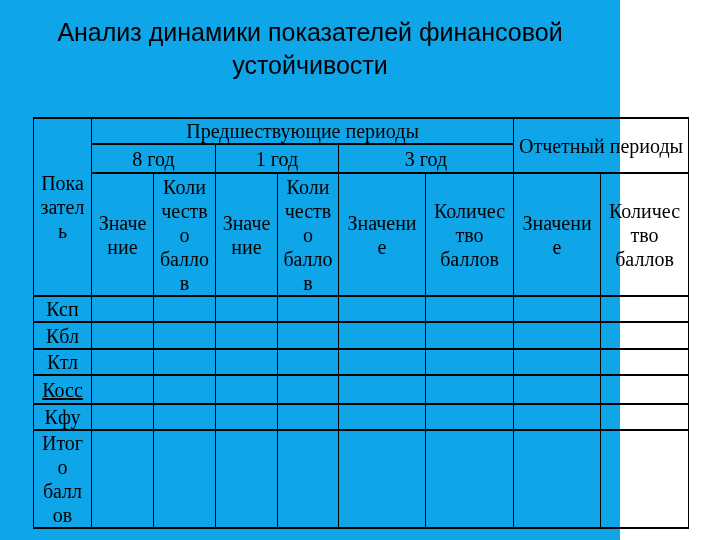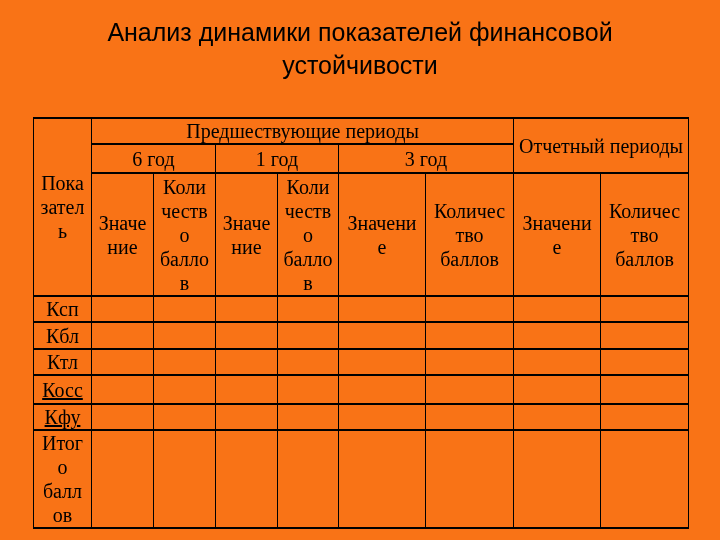--- a/index.html
+++ b/index.html
@@ -5,23 +5,23 @@
   html, body {
     margin: 0;
     padding: 0;
     width: 720px;
     height: 540px;
     background: #ffffff;
     overflow: hidden;
   }
   .slide {
     position: relative;
-    width: 720px;
+    width: 620px;
     height: 540px;
-    background: #f97316;
+    background: #0ea5e9;
     color: #000000;
   }
   .title {
     position: absolute;
     top: 16px;
     left: 0;
     right: 0;
     text-align: center;
   }
   .title-inner {
@@ -66,21 +66,21 @@
     padding-left: 3px;
   }
   td.cell { vertical-align: middle; }
   tr.r1 { height: 26px; }
   tr.r2 { height: 29px; }
   tr.r3 { height: 123px; }
   tr.d1 { height: 25px; }
   tr.d2 { height: 27px; }
   tr.d3 { height: 26px; }
   tr.d4 { height: 29px; text-decoration: underline; }
-  tr.d5 { height: 26px; text-decoration: underline; }
+  tr.d5 { height: 26px; }
   tr.d6 { height: 95px; }
   tr.d6 td.lbl { vertical-align: top; margin-top: 36px; }
 </style>
 </head>
 <body>
 
 <div class="slide">
 
   <div class="title">
     <span class="title-inner">Анализ динамики показателей финансовой устойчивости</span>
@@ -100,21 +100,21 @@
     </colgroup>
     <tbody>
       <tr class="r1">
         <th class="lbl" rowspan="3">Пока
 зател
 ь</th>
         <th class="hdr" colspan="6">Предшествующие периоды</th>
         <th class="hdr" colspan="2" rowspan="2">Отчетный периоды</th>
       </tr>
       <tr class="r2">
-        <th class="hdr" colspan="2">6 год</th>
+        <th class="hdr" colspan="2">8 год</th>
         <th class="hdr" colspan="2">1 год</th>
         <th class="hdr" colspan="2">3 год</th>
       </tr>
       <tr class="r3">
         <th class="hdr">Значе
 ние</th>
         <th class="hdr">Коли
 честв
 о
 балло

